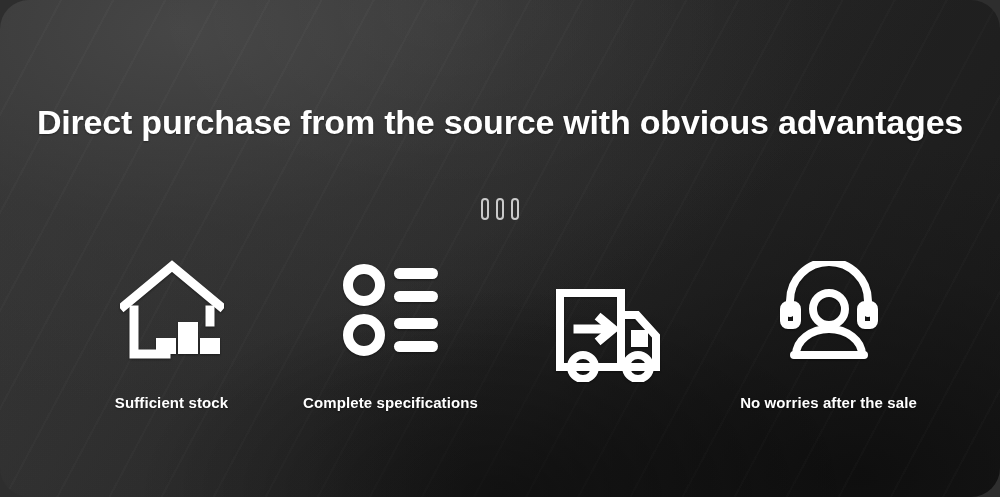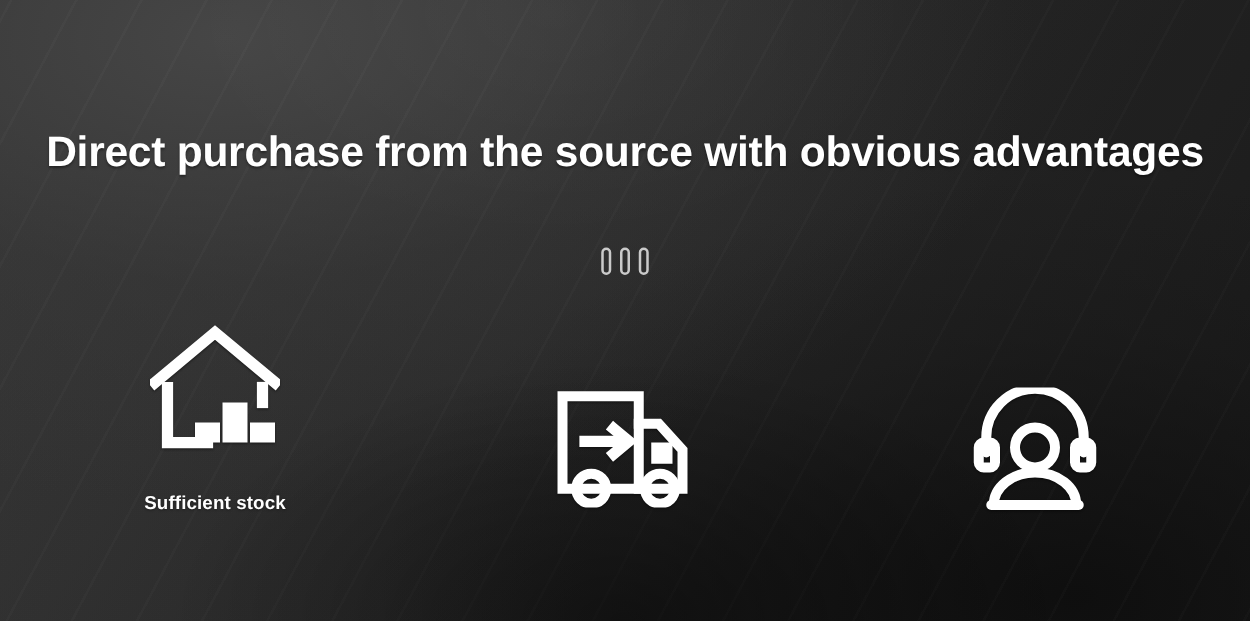--- a/index.html
+++ b/index.html
@@ -12,20 +12,21 @@
 
   .banner {
     position:relative;
     width:1000px;
     height:497px;
     overflow:hidden;
     background:
       radial-gradient(ellipse 900px 520px at 18% 6%, rgba(72,72,72,0.95) 0%, rgba(58,58,58,0.55) 38%, rgba(40,40,40,0) 72%),
       radial-gradient(ellipse 700px 420px at 86% 96%, rgba(12,12,12,0.85) 0%, rgba(20,20,20,0.35) 50%, rgba(30,30,30,0) 80%),
       linear-gradient(122deg, #383838 0%, #313131 26%, #272727 52%, #202020 74%, #1a1a1a 100%);
+    border-radius: 29px;
   }
   
   .banner::before {
     content:"";
     position:absolute; inset:-20%;
     background:
       repeating-linear-gradient(118deg,
         rgba(255,255,255,0.014) 0px,
         rgba(255,255,255,0.014) 2px,
         rgba(0,0,0,0.016) 2px,
@@ -74,21 +75,21 @@
     opacity:0.92;
   }
 
   .features {
     position:absolute;
     top:258px;
     left:62px;
     right:62px;
     display:flex;
     justify-content:space-between;
-    align-items:flex-end;
+    align-items:center;
   }
   .feature {
     width:220px;
     display:flex;
     flex-direction:column;
     align-items:center;
   }
   .feature .glyph {
     height:104px;
     display:flex;
@@ -129,20 +130,33 @@
             <path d="M14 50 L14 94 L46 94"></path>
             <path d="M90 50 L90 62"></path>
             <rect x="58" y="62" width="20" height="32" fill="#ffffff" stroke="none"></rect>
             <rect x="36" y="78" width="20" height="16" fill="#ffffff" stroke="none"></rect>
             <rect x="80" y="78" width="20" height="16" fill="#ffffff" stroke="none"></rect>
           </svg>
         </span>
         <span class="caption">Sufficient stock</span>
       </div>
 
+      <div class="feature">
+        <span class="glyph">
+          <svg width="100" height="96" viewBox="0 0 100 96" fill="none">
+            <circle cx="23" cy="23" r="16" stroke="#ffffff" stroke-width="10" fill="none"></circle>
+            <circle cx="23" cy="73" r="16" stroke="#ffffff" stroke-width="10" fill="none"></circle>
+            <rect x="53" y="6" width="44" height="11" rx="5.5" fill="#ffffff"></rect>
+            <rect x="53" y="29" width="44" height="11" rx="5.5" fill="#ffffff"></rect>
+            <rect x="53" y="56" width="44" height="11" rx="5.5" fill="#ffffff"></rect>
+            <rect x="53" y="79" width="44" height="11" rx="5.5" fill="#ffffff"></rect>
+          </svg>
+        </span>
+        <span class="caption">Complete specifications</span>
+      </div>
 
       <div class="feature">
         <span class="glyph">
           <svg width="110" height="94" viewBox="0 0 110 94" fill="none" stroke="#ffffff" stroke-width="8" stroke-linejoin="miter" stroke-linecap="square">
             <path d="M5 5 H66 V79 H5 Z"></path>
             <path d="M66 27 H82 L101 48 V79 H66"></path>
             <rect x="76" y="42" width="17" height="17" fill="#ffffff" stroke="none"></rect>
             <circle cx="28" cy="79" r="12" fill="none"></circle>
             <circle cx="83" cy="79" r="12" fill="none"></circle>
             <path d="M23 41 H54" stroke-width="9"></path>
@@ -155,17 +169,18 @@
         <span class="glyph">
           <svg width="100" height="98" viewBox="0 0 100 98" fill="none" stroke="#ffffff" stroke-width="8" stroke-linecap="round" stroke-linejoin="round">
             <path d="M11 52 V40 A39 39 0 0 1 89 40 V52"></path>
             <rect x="5" y="44" width="13" height="20" rx="4"></rect>
             <rect x="82" y="44" width="13" height="20" rx="4"></rect>
             <circle cx="50" cy="48" r="16"></circle>
             <path d="M17 94 A33 26 0 0 1 83 94"></path>
             <path d="M15 94 H85" stroke-linecap="round"></path>
           </svg>
         </span>
+        <span class="caption">No worries after the sale</span>
       </div>
 
     </div>
   </div>
 </div>
 
 </body></html>

